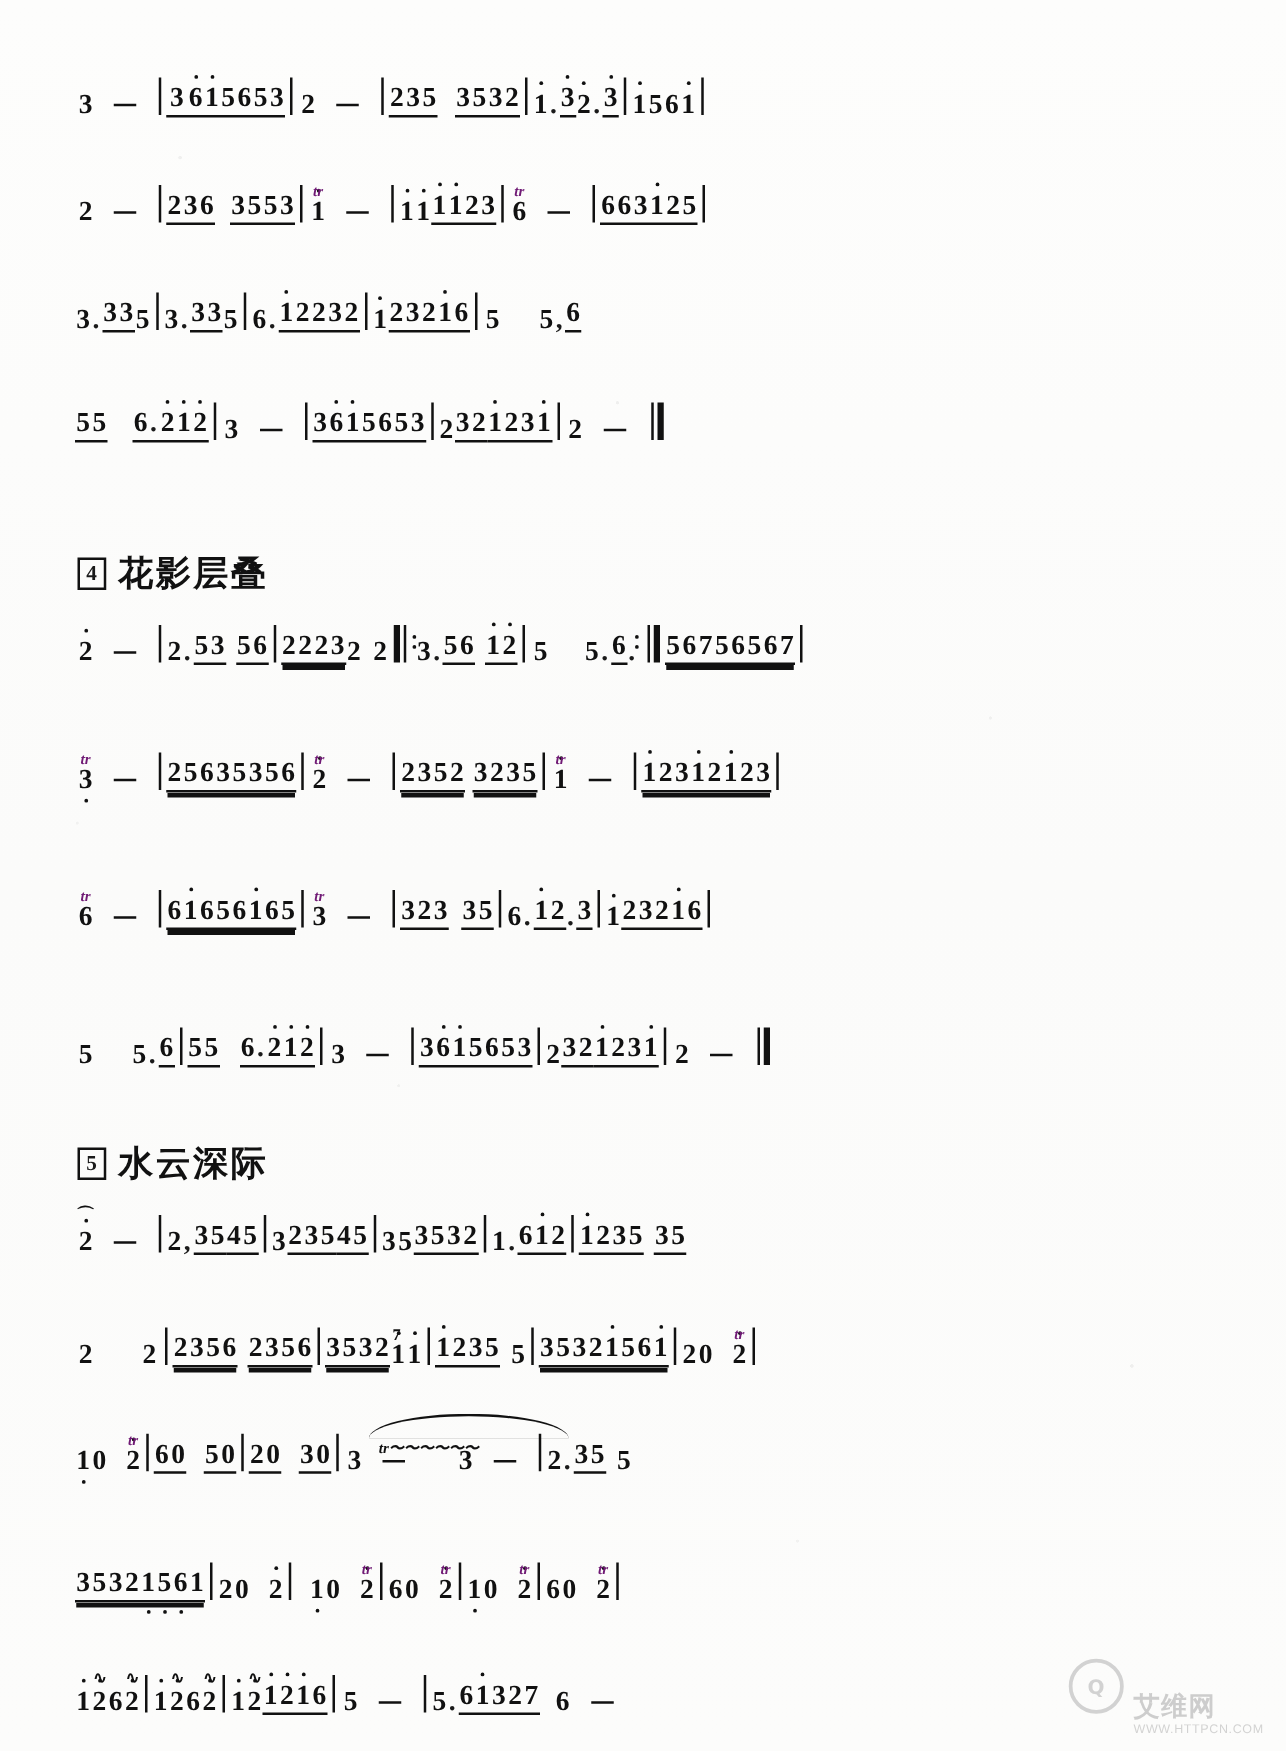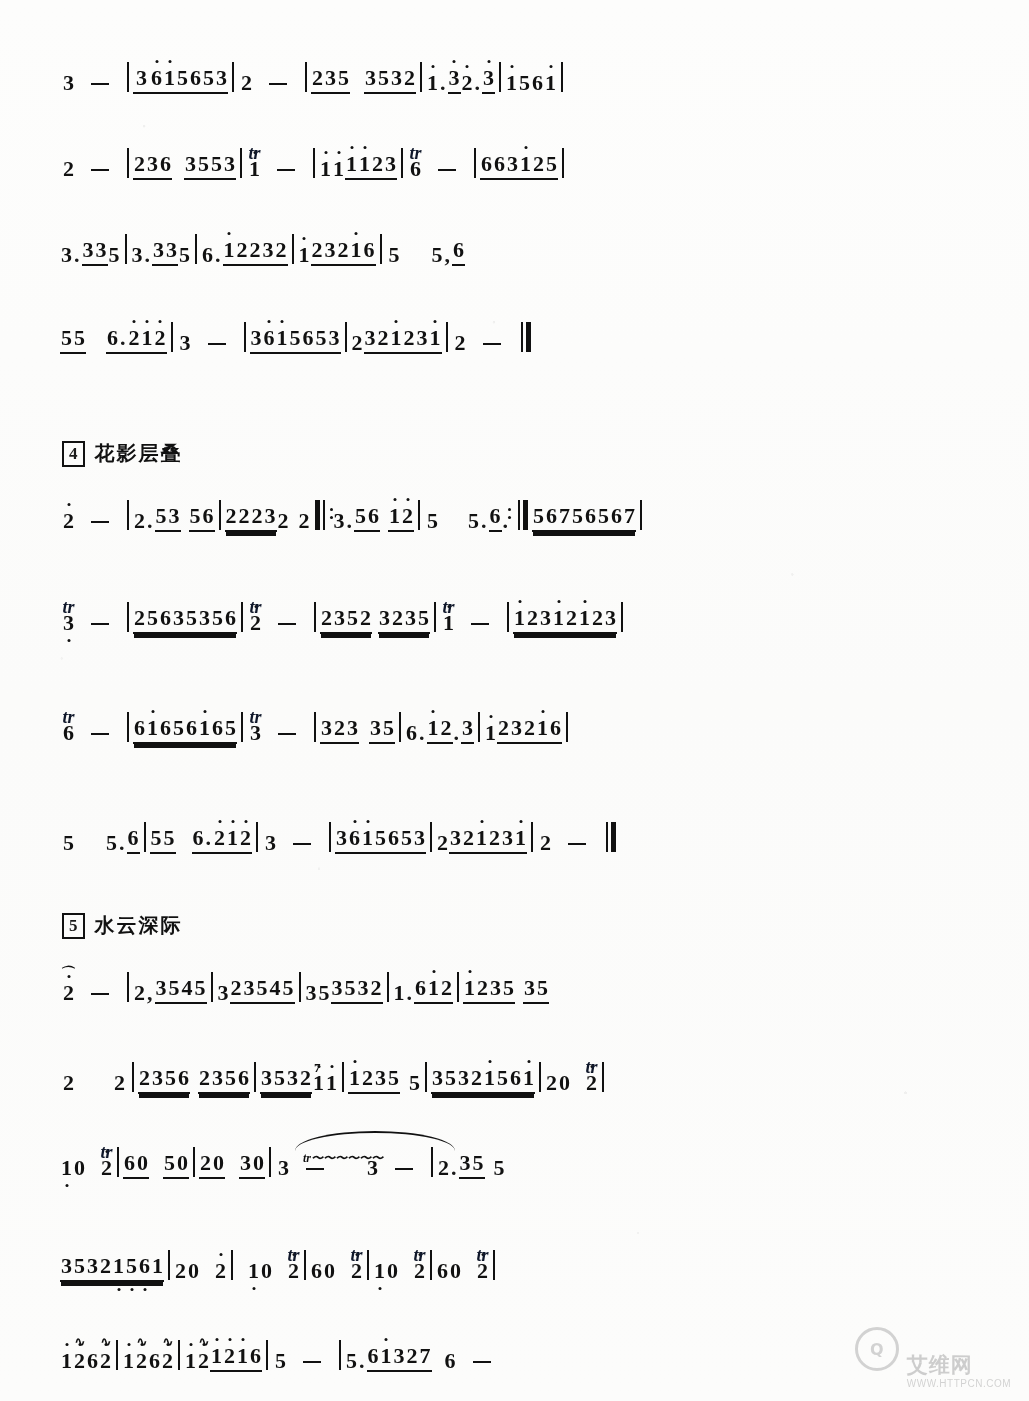--- a/index.html
+++ b/index.html
@@ -59,21 +59,21 @@
     display: inline-block;
     border: 2px solid #111;
     font-family: "Liberation Serif", serif;
     font-size: 17px;
     line-height: 1;
     padding: 2px 5px 3px 5px;
     font-weight: 700;
   }
   .sec-title {
     font-family: "DejaVu Sans", sans-serif;
-    font-size: 20px;
+    font-size: 28px;
     font-weight: 700;
     letter-spacing: 2px;
     color: #111;
   }
   .bar {
     display: inline-block;
     width: 2px;
     height: 30px;
     background: #111;
     margin: 0 4px 2px 4px;
@@ -187,23 +187,23 @@
   }
 
   
   .orn {
     position: absolute;
     top: -16px;
     left: 50%;
     transform: translateX(-50%);
     font-family: "Liberation Serif", serif;
     font-style: italic;
-    font-size: 18px;
+    font-size: 12px;
     font-weight: 700;
-    color: #0f172a;
+    color: #701a75;
   }
   .mordent {
     position: absolute;
     top: -13px;
     left: 50%;
     transform: translateX(-50%);
     font-size: 13px;
     line-height: 10px;
     letter-spacing: -1px;
     color: #111;

